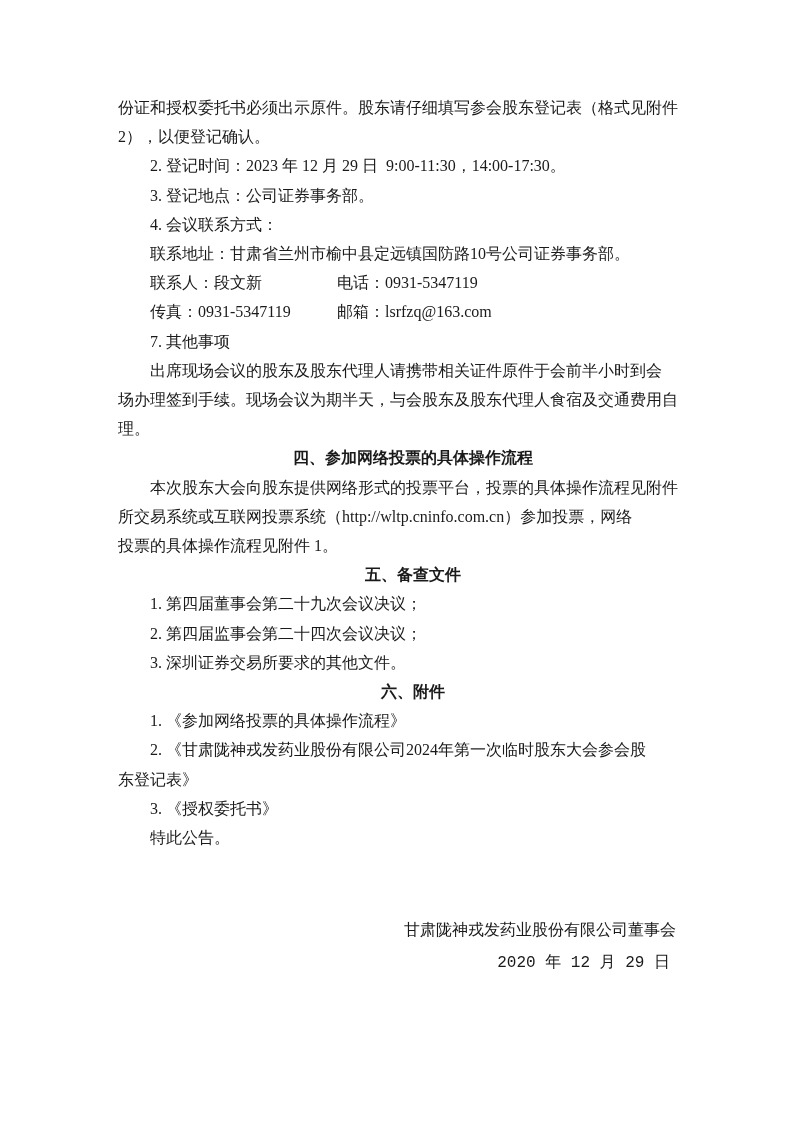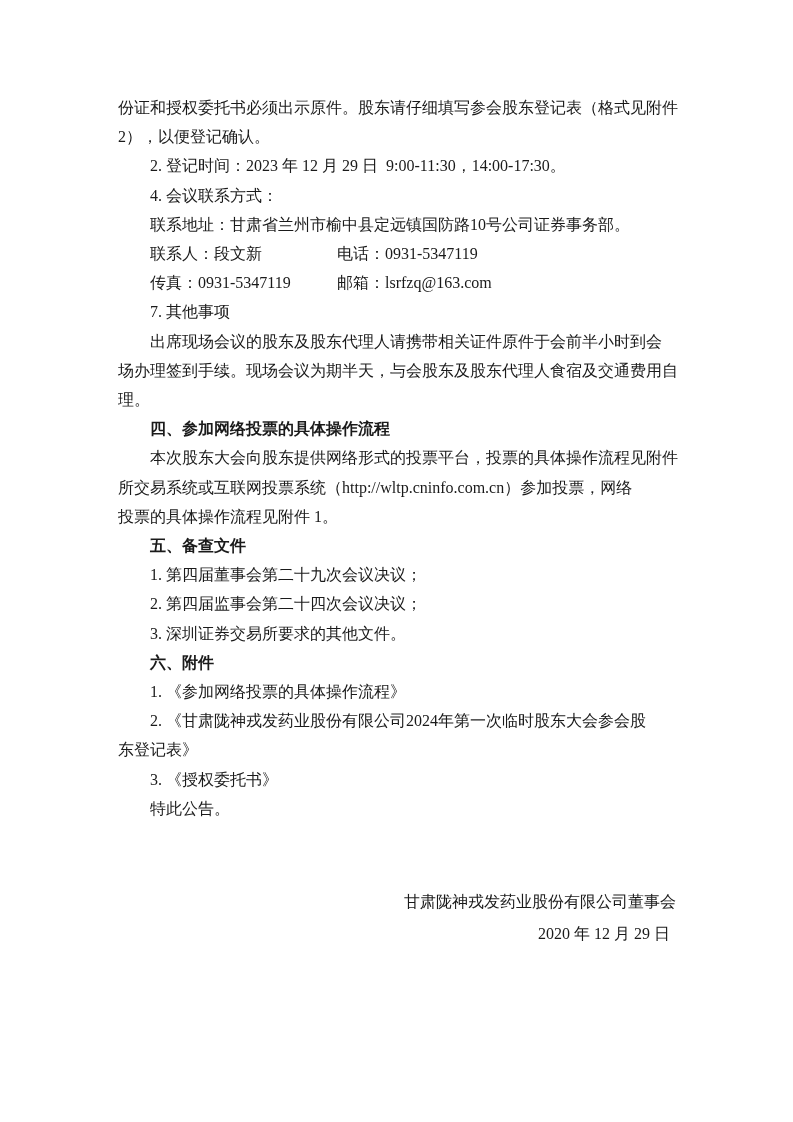--- a/index.html
+++ b/index.html
@@ -20,39 +20,42 @@
     width: 558px;
   }
   .line {
     line-height: 29.2px;
     white-space: pre;      
   }
   .indent { text-indent: 32px; }   
   .heading {
     font-weight: 700;
     font-family: Liberation Sans, sans-serif;
+    text-align: center;
   }
   .contact-row { padding-left: 32px; }
   .contact-left { display: inline-block; width: 187px; }
   .footer {
     margin-top: 63px;
     text-align: right;
+    font-family: Liberation Mono, monospace;
   }
   .footer .line { line-height: 32px; }
   .footer-date { padding-right: 6px; }
 </style>
 </head>
 <body>
 
 <div class="page">
   <div class="content">
 
     <div class="line">份证和授权委托书必须出示原件。股东请仔细填写参会股东登记表（格式见附件</div>
     <div class="line">2），以便登记确认。</div>
     <div class="line indent">2. 登记时间：2023 年 12 月 29 日  9:00-11:30，14:00-17:30。</div>
+    <div class="line indent">3. 登记地点：公司证券事务部。</div>
     <div class="line indent">4. 会议联系方式：</div>
     <div class="line indent">联系地址：甘肃省兰州市榆中县定远镇国防路10号公司证券事务部。</div>
 
     <div class="line contact-row"><span class="contact-left">联系人：段文新</span><span>电话：0931-5347119</span></div>
     <div class="line contact-row"><span class="contact-left">传真：0931-5347119</span><span>邮箱：lsrfzq@163.com</span></div>
 
     <div class="line indent">7. 其他事项</div>
     <div class="line indent">出席现场会议的股东及股东代理人请携带相关证件原件于会前半小时到会</div>
     <div class="line">场办理签到手续。现场会议为期半天，与会股东及股东代理人食宿及交通费用自</div>
     <div class="line">理。</div>

